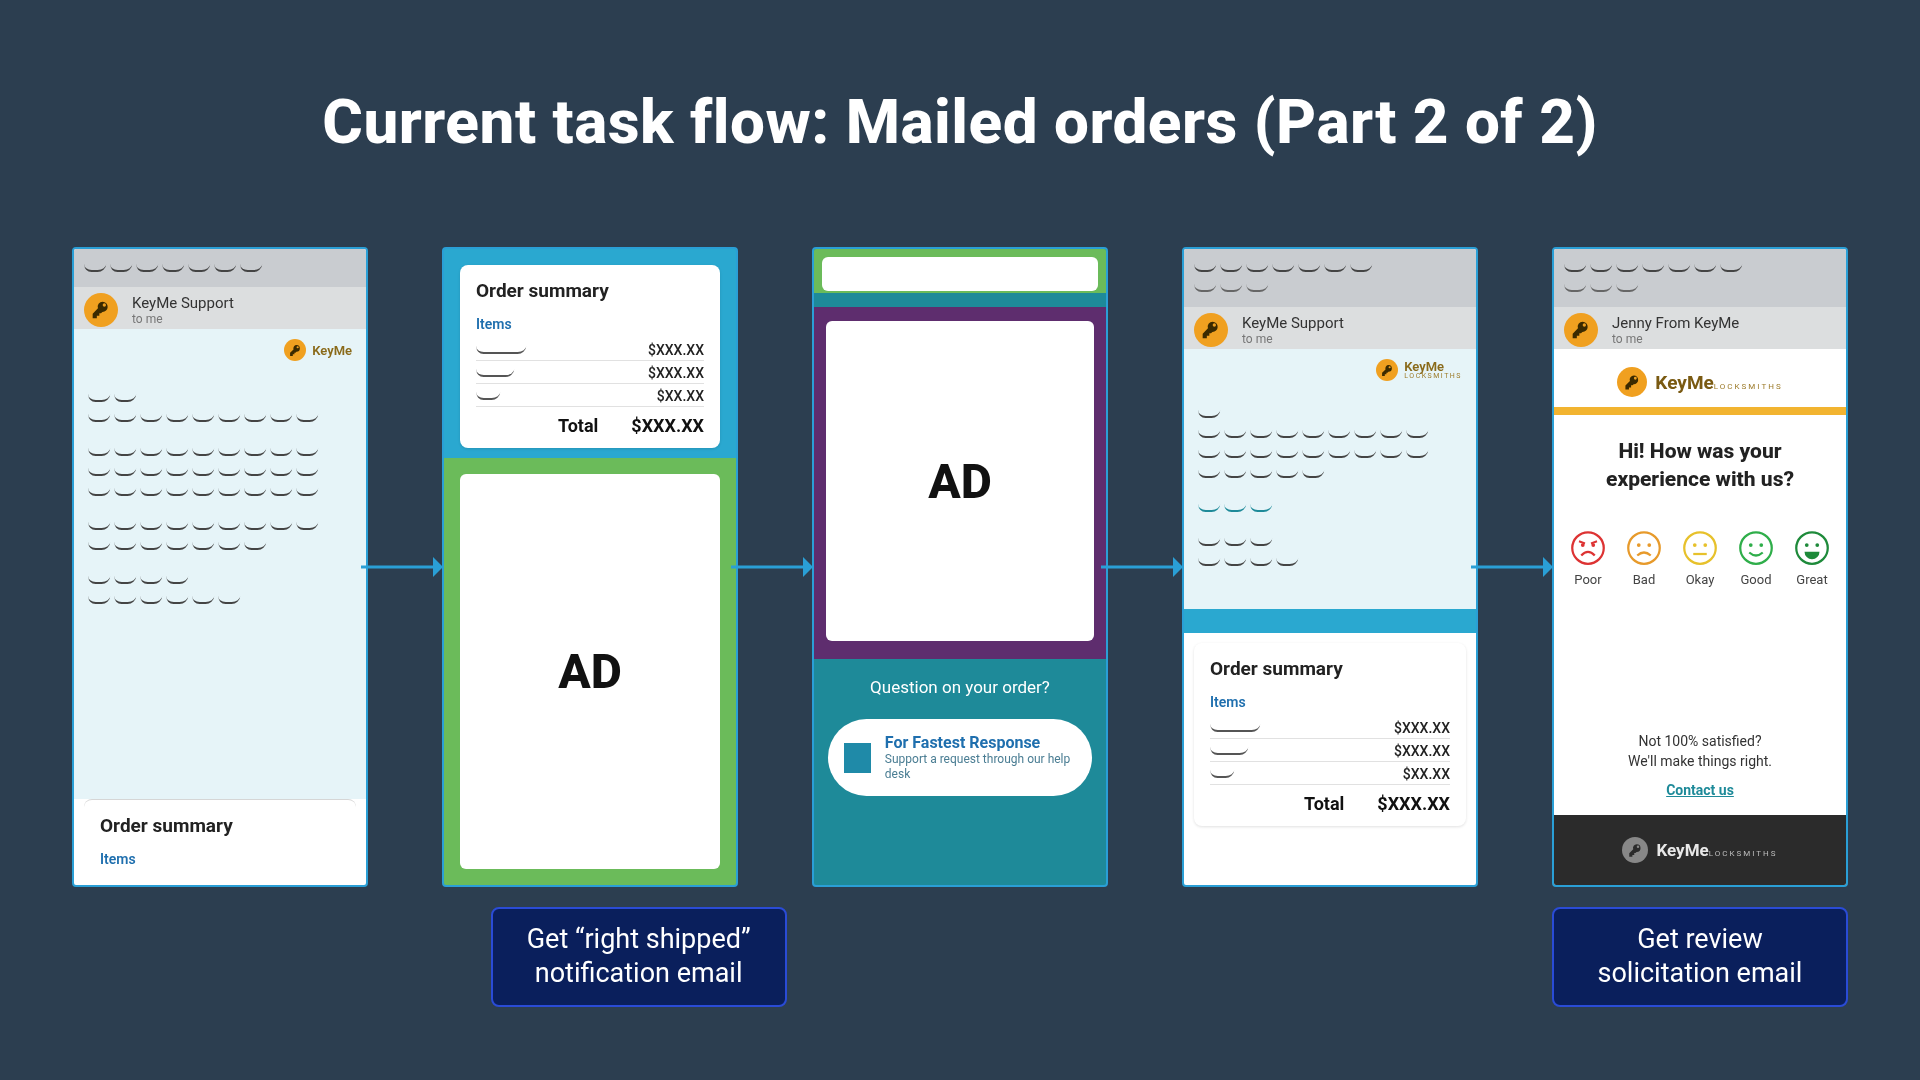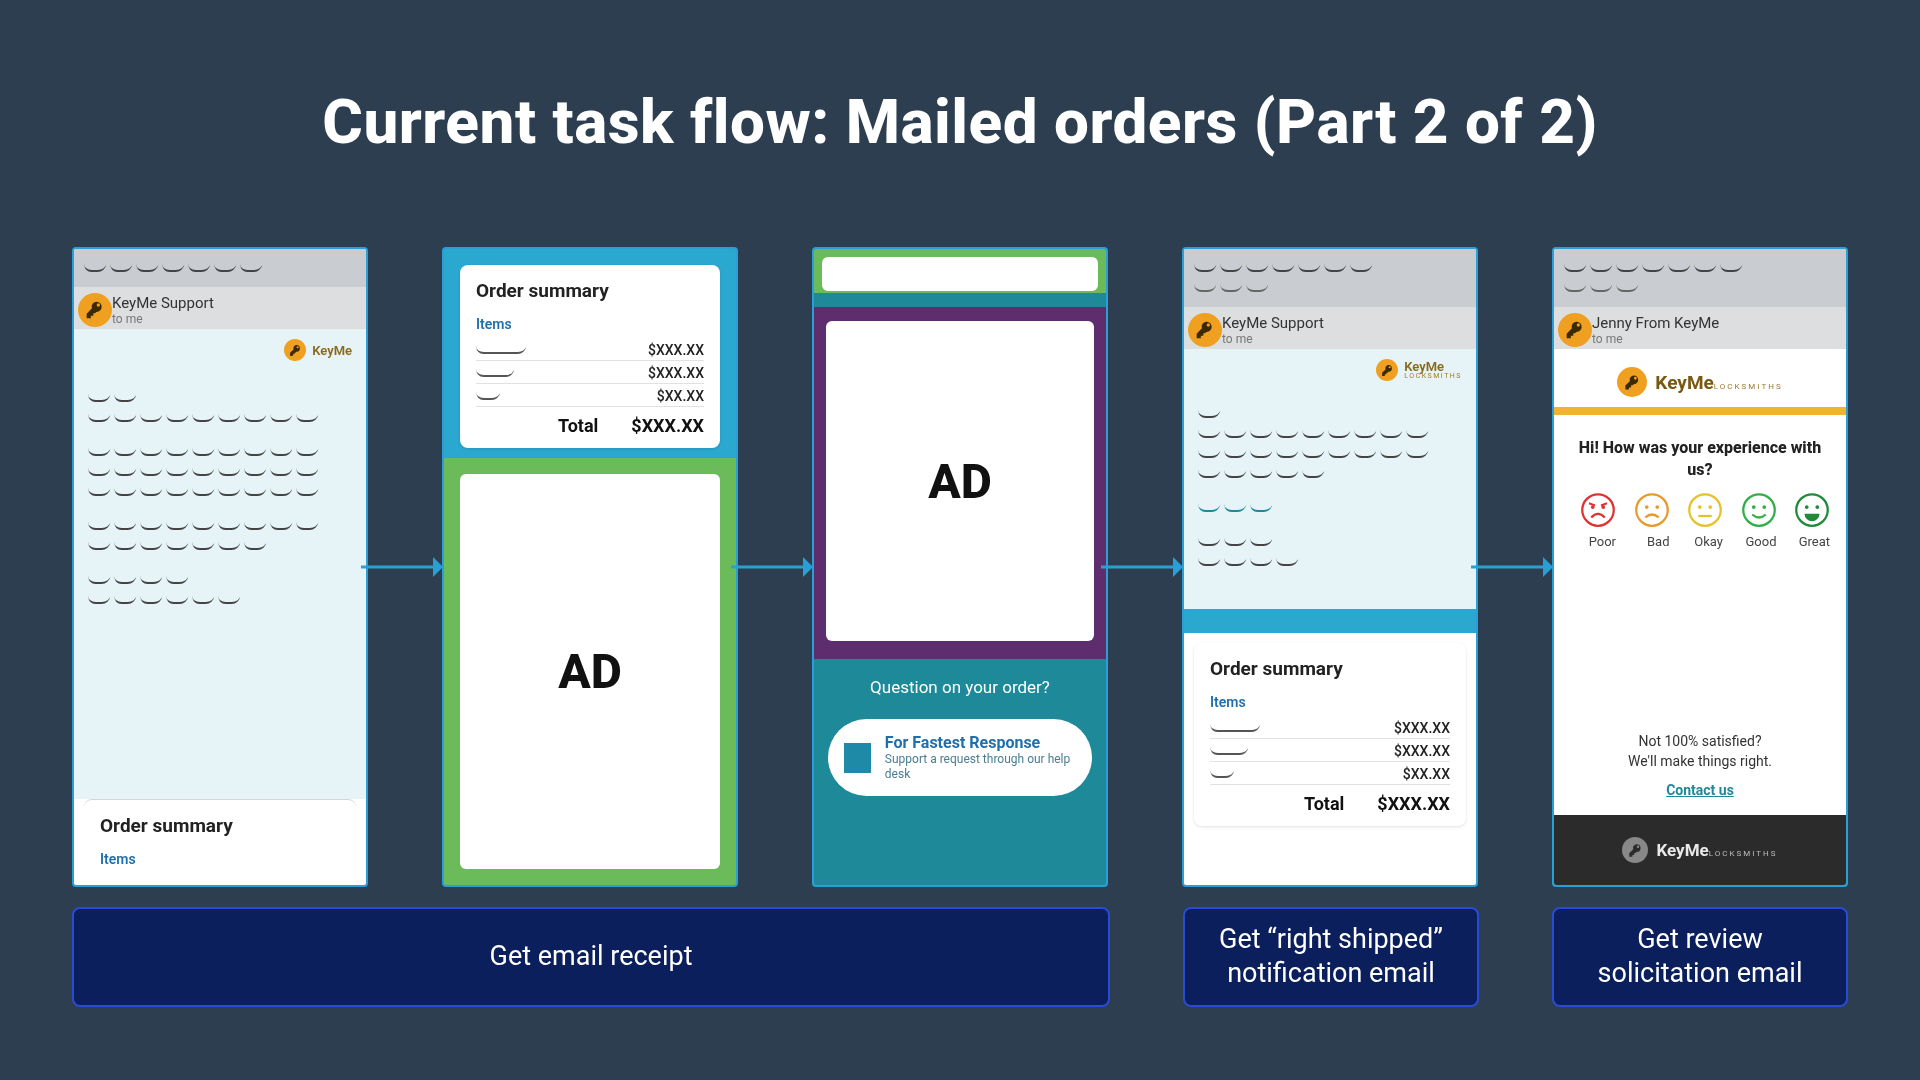--- a/index.html
+++ b/index.html
@@ -79,21 +79,21 @@
     border:10px solid transparent;
     border-left-color: var(--arrow);
     border-right-width:0;
   }
 
   
   .mail-header {
     background: var(--gray-header);
     padding:6px 10px 8px;
   }
-  .from-row { display:flex; align-items:center; gap:0; padding:6px 4px 2px; background:#dcdedf;}
+  .from-row { display:flex; align-items:center; gap:14px; padding:6px 10px 2px; background:#dcdedf;}
   .avatar-circle {
     width:34px; height:34px; border-radius:50%;
     background: var(--accent-orange);
     display:flex; align-items:center; justify-content:center;
     flex:none;
   }
   .avatar-circle svg { width:20px; height:20px; fill:#3b2a00;}
   .from-text { display:flex; flex-direction:column; line-height:1.2;}
   .from-name { font-size:15px; color:#333;}
   .from-sub  { font-size:12px; color:#777;}
@@ -165,23 +165,23 @@
   
   .phone5 { display:flex; flex-direction:column;}
   .white-body { background:#fff; flex:1; padding:0 14px 14px; text-align:center; color:#222; display:flex; flex-direction:column;}
   .logo-center { display:flex; align-items:center; justify-content:center; gap:8px; margin:18px 0 10px;}
   .logo-center .coin { width:30px; height:30px; border-radius:50%; background:var(--accent-orange); display:flex; align-items:center; justify-content:center;}
   .logo-center .coin svg { width:17px;height:17px; fill:#3b2a00;}
   .logo-center .stack { text-align:left; line-height:1;}
   .logo-center .brand { font-weight:700; font-size:19px; color:#7a5a12;}
   .logo-center .sub   { font-size:8px; letter-spacing:2px; color:#9c7a28;}
   .yellow-bar { height:8px; background:#f2b430; margin:0 -14px 22px;}
-  .survey-h { font-weight:800; font-size:16px; line-height:1.35; margin:0 6px 12px;}
+  .survey-h { font-weight:800; font-size:21px; line-height:1.35; margin:0 6px 36px;}
   .faces { display:flex; justify-content:space-between; padding:0 2px; margin-bottom:34px;}
-  .face { display:flex; flex-direction:column; align-items:flex-end; gap:6px; font-size:13px; color:#444;margin-left:10px;}
+  .face { display:flex; flex-direction:column; align-items:center; gap:6px; font-size:13px; color:#444;}
   .face svg { width:36px; height:36px; }
   .satisfy { font-size:14px; color:#333; line-height:1.4;}
   .contact-link { color:#1e8a99; font-weight:700; text-decoration:underline; margin-top:10px; display:inline-block;}
   .dark-footer { background:#2b2b2b; color:#ddd; padding:22px 0; display:flex; align-items:center; justify-content:center; gap:8px;}
   .dark-footer .coin { width:26px;height:26px;border-radius:50%;background:#888;display:flex;align-items:center;justify-content:center;}
   .dark-footer .coin svg{width:15px;height:15px;fill:#2b2b2b;}
   .dark-footer .stack{line-height:1;}
   .dark-footer .brand{font-weight:700;font-size:17px;color:#e8e8e8;}
   .dark-footer .sub{font-size:8px;letter-spacing:2px;color:#bdbdbd;}
 
@@ -483,18 +483,17 @@
             <path d="M14 2a6 6 0 0 0-5.65 8L2 16.35V22h5v-3h3v-3h2l1.65-1.65A6 6 0 1 0 14 2zm2 6a2 2 0 1 1 2-2 2 2 0 0 1-2 2z"></path>
           </svg>
         </span>
       <span class="stack"><span class="brand">KeyMe</span><span class="sub">LOCKSMITHS</span></span>
     </div>
   </div>
 
 </div>
 
 <div class="labels">
-  <div class="label wide">Get email receipt</div>
   <div class="gap"></div>
   <div class="label single">Get “right shipped” notification email</div>
   <div class="gap"></div>
   <div class="label single">Get review solicitation email</div>
 </div>
 
 </body></html>

